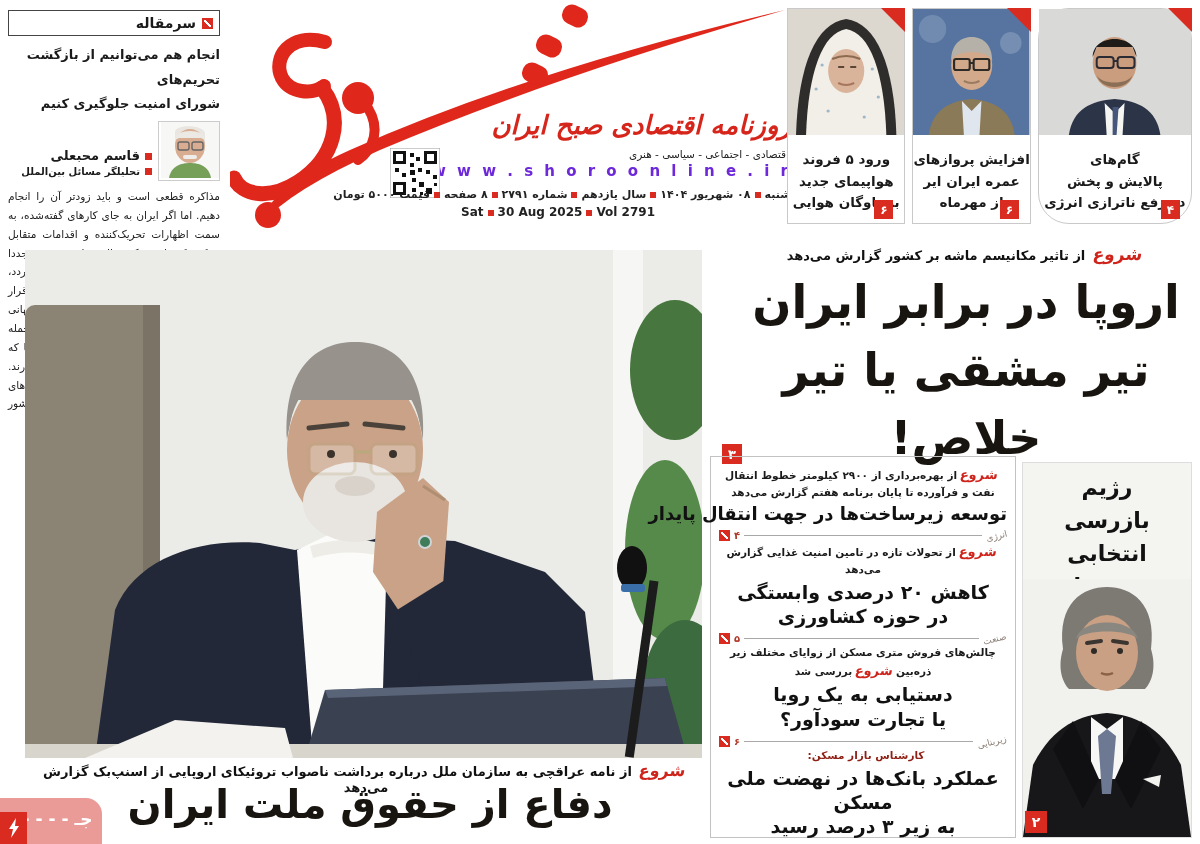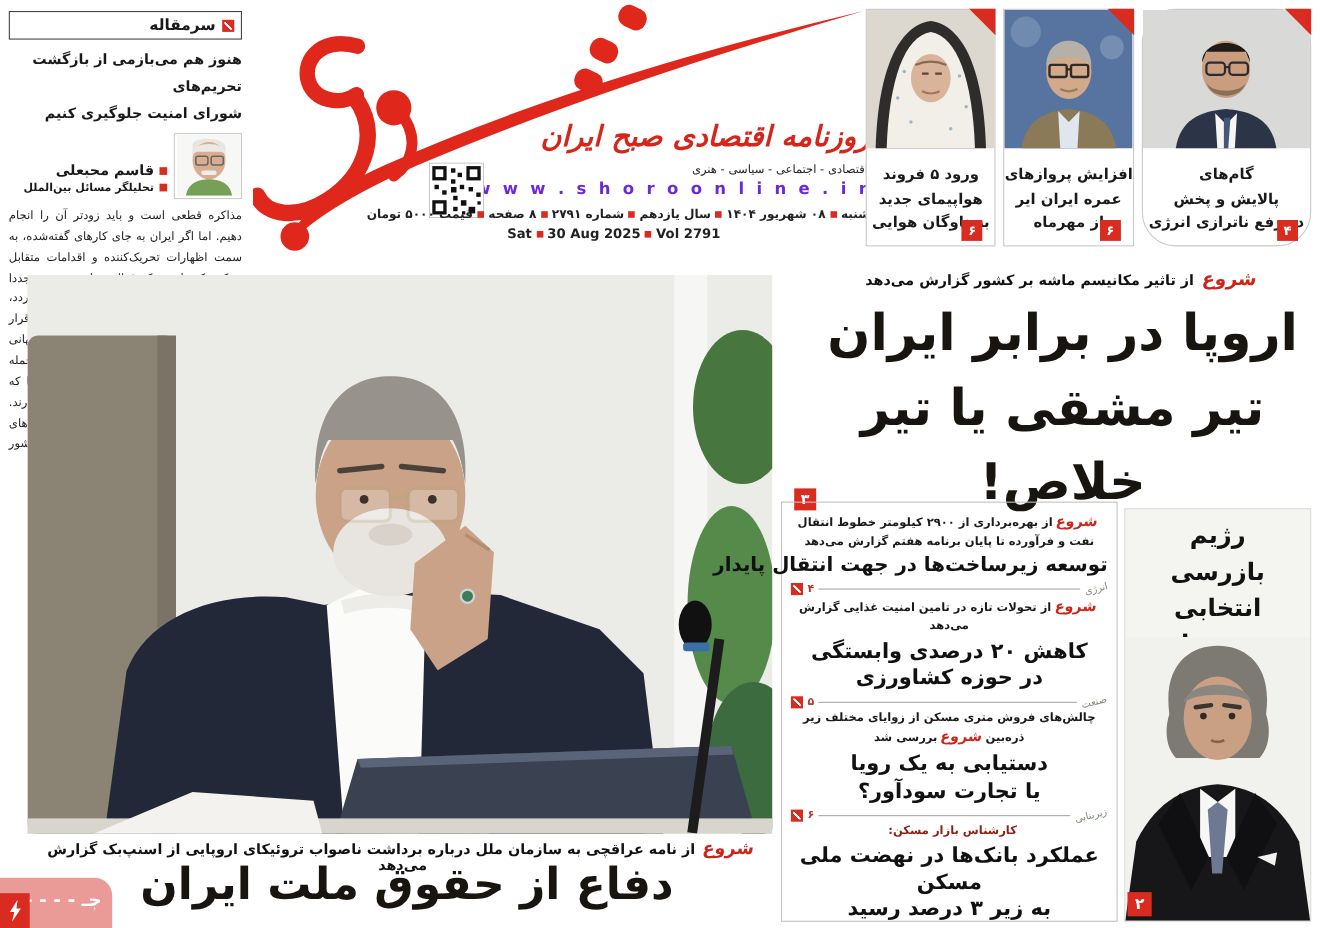--- a/index.html
+++ b/index.html
@@ -96,21 +96,21 @@
 </head>
 <body>
 
 <div id="page">
 
   <div id="editorial">
     <div class="ed-header">
       <span class="mini-mark"></span>
       <span>سرمقاله</span>
     </div>
-    <div class="ed-title prewrap">هنوز هم می‌بازمی از بازگشت تحریم‌های
+    <div class="ed-title prewrap">انجام هم می‌توانیم از بازگشت تحریم‌های
 شورای امنیت جلوگیری کنیم</div>
     <div class="ed-mid">
       <div class="ed-photo">
         <svg width="58" height="56" viewBox="0 0 58 56">
           <rect width="58" height="56" fill="#f7f7f5"></rect>
           <path d="M14 10 C14 2 44 2 44 12 L44 22 L14 22 Z" fill="#e9e6e1"></path>
           <ellipse cx="29" cy="24" rx="15" ry="17" fill="#d9ad92"></ellipse>
           <path d="M14 18 C14 6 44 6 44 18 L40 16 L18 16 Z" fill="#ece9e4"></path>
           <rect x="17" y="20" width="11" height="8" rx="2" fill="none" stroke="#666" stroke-width="1.4"></rect>
           <rect x="31" y="20" width="11" height="8" rx="2" fill="none" stroke="#666" stroke-width="1.4"></rect>

